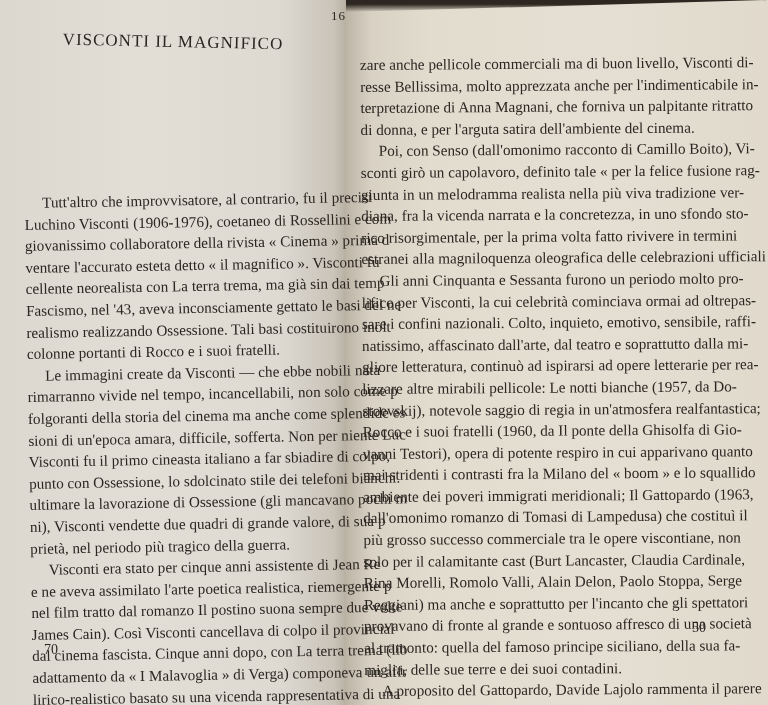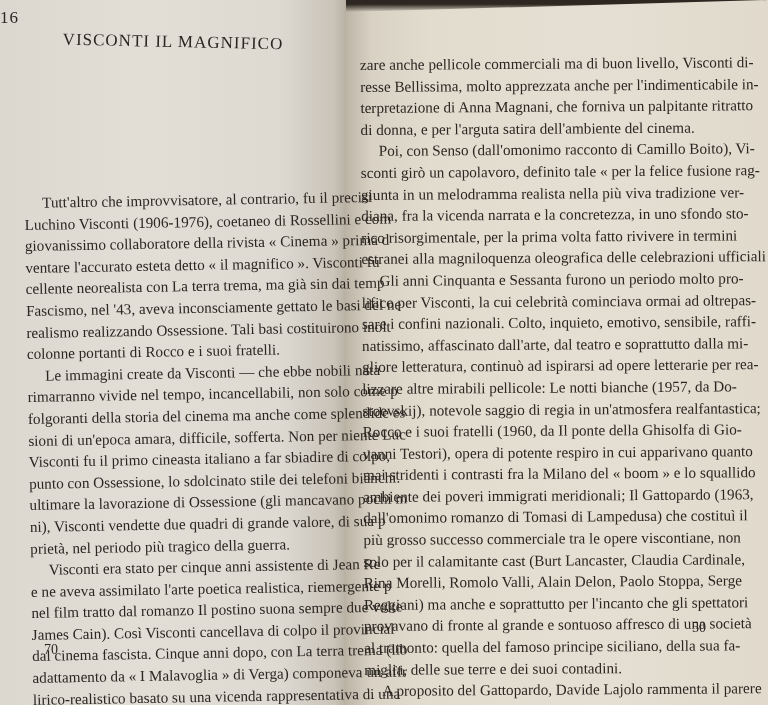--- a/index.html
+++ b/index.html
@@ -1,21 +1,21 @@
 <!DOCTYPE html>
 <html><head>
 <meta charset="utf-8">
 <style>
   html,body{margin:0;padding:0;}
   body{width:768px;height:705px;overflow:hidden;background:#2a241c;position:relative;font-family:"Liberation Serif","DejaVu Serif",serif;color:#2b2622;}
   .page{position:absolute;top:0;height:705px;overflow:hidden;}
   .left{left:0;width:348px;background:linear-gradient(90deg,#dcd8d0 0%,#e2ded6 40%,#dedad2 80%,#c9c3b8 96%,#b5ad9f 100%);}
   .right{left:346px;width:422px;top:0;background:linear-gradient(90deg,#bdb4a6 0%,#d8d1c4 6%,#e2dccf 20%,#e5dfd3 60%,#e0d9cc 100%);}
   .topshadow{position:absolute;left:346px;top:0;width:422px;height:12px;background:linear-gradient(180deg,#2c2720 0%,#2c2720 35%,rgba(0,0,0,0) 100%);clip-path:polygon(0 0,100% 0,100% 0,0 100%);}
-  .chapnum{position:absolute;left:0;width:346px;top:8px;text-align:left;font-size:17px;letter-spacing:1px;}
+  .chapnum{position:absolute;left:0;width:346px;top:8px;text-align:right;font-size:13px;letter-spacing:1px;}
   .chaptitle{position:absolute;left:0;width:346px;top:32px;text-align:center;font-size:17px;letter-spacing:1px;transform:rotate(1.2deg);}
   .body-left{position:absolute;left:24px;top:192px;width:340px;font-size:15.2px;line-height:21.6px;transform:rotate(-1deg);transform-origin:0 0;}
   .body-right{position:absolute;left:360px;top:54px;width:348px;font-size:15.2px;line-height:21.6px;transform:rotate(-0.4deg);transform-origin:0 0;}
   .line{white-space:nowrap;display:block;}
   .body-right .line{text-align:justify;text-align-last:justify;}
   .body-right .line.last{text-align-last:left;}
   .ind{text-indent:18px;}
   .pnum-left{position:absolute;left:44px;top:642px;font-size:14px;}
   .pnum-right{position:absolute;left:692px;top:620px;font-size:14px;}
 </style>

